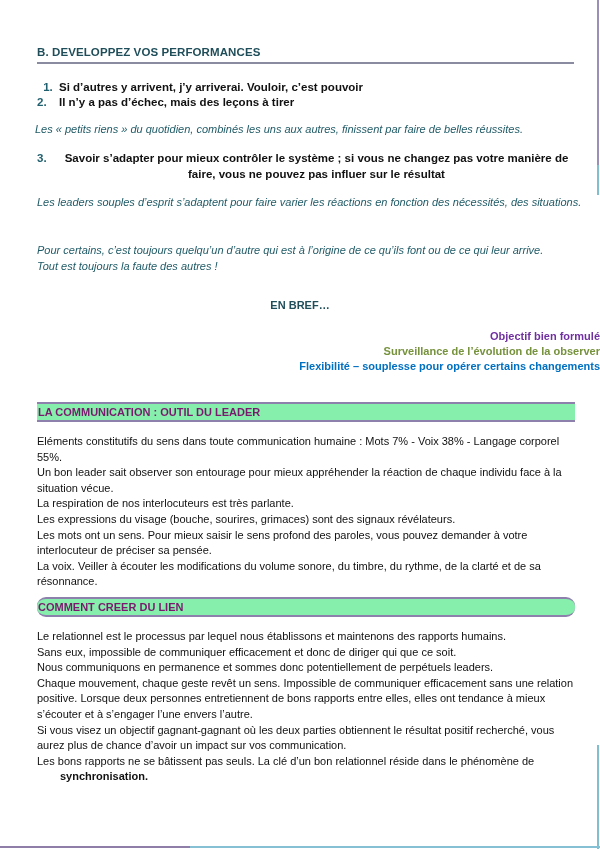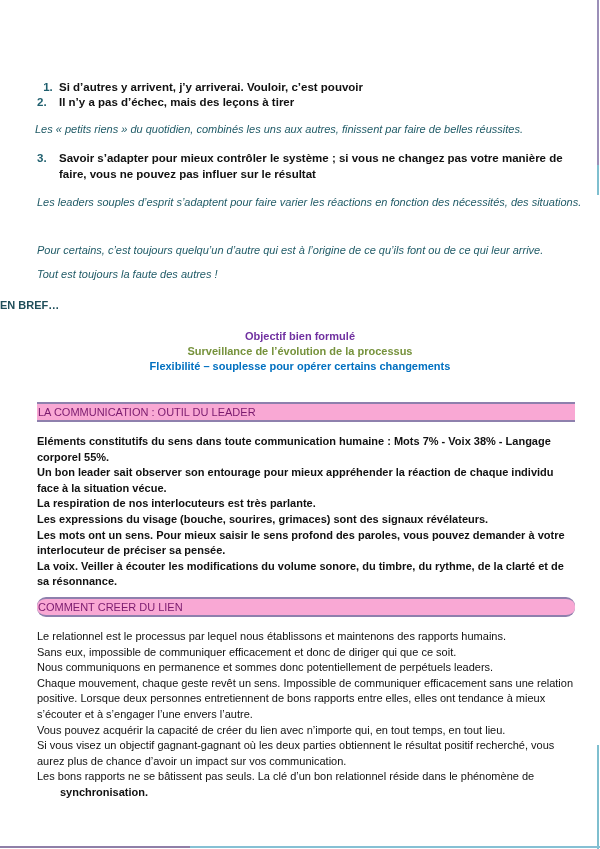--- a/index.html
+++ b/index.html
@@ -63,59 +63,60 @@
     }
     .num-item .num {
       display: inline-block;
       width: 22px;
       color: #1f5f6e;
     }
     .num-item .txt {
       display: inline-block;
       vertical-align: top;
     }
-    .item3 .txt { width: 515px; }
+    .item3 .txt { width: 515px; text-align: center; }
 
     .quote {
       position: absolute;
       left: 37px;
       width: 545px;
       font-size: 11px;
       font-style: italic;
       color: #1f5a66;
       line-height: 16px;
     }
 
     .bref-title {
       position: absolute;
       left: 0; width: 600px;
       top: 299px;
+      text-align: center;
       font-size: 11px;
       font-weight: bold;
       color: #1f4e5a;
     }
     .bref-line {
       position: absolute;
       left: 0; width: 600px;
-      text-align: center;
+      text-align: right;
       font-size: 11px;
       font-weight: bold;
       line-height: 15px;
     }
 
     .band {
       position: absolute;
       left: 37px;
       width: 537px;
       height: 16px;
-      background: #f9a8d4;
+      background: #86efac;
       border-top: 2px solid #8e80ad;
       border-bottom: 2px solid #8e80ad;
       font-size: 11px;
-      font-weight: normal;
+      font-weight: bold;
       color: #7a1a6e;
       line-height: 16px;
       padding-left: 1px;
     }
 
     .para {
       position: absolute;
       left: 37px;
       width: 540px;
       font-size: 11px;
@@ -129,61 +130,61 @@
 <body>
 
 <div class="page">
 
   <div class="edge-right-top"></div>
   <div class="edge-right-mid"></div>
   <div class="edge-right-bottom"></div>
   <div class="edge-bottom-left"></div>
   <div class="edge-bottom-right"></div>
 
+  <div class="heading-b">B.  DEVELOPPEZ VOS PERFORMANCES</div>
 
   <div class="num-item" style="top:79px;text-align:center;">
     <span class="num">1.</span><span class="txt">Si  d’autres y arrivent, j’y arriverai. Vouloir, c’est pouvoir</span>
   </div>
   <div class="num-item" style="top:94px;">
     <span class="num">2.</span><span class="txt">Il  n’y a pas d’échec, mais des leçons à tirer</span>
   </div>
 
   <div class="quote" style="top:121px; left:35px;">Les « petits riens » du quotidien, combinés les uns aux autres, finissent par faire de belles réussites.</div>
 
   <div class="num-item item3" style="top:150px;">
     <span class="num">3.</span><span class="txt">Savoir s’adapter pour mieux contrôler le système ; si  vous ne changez pas votre manière de faire, vous ne  pouvez pas influer sur le résultat</span>
   </div>
 
   <div class="quote" style="top:194px;">Les leaders souples d’esprit s’adaptent pour faire varier les réactions en fonction des nécessités, des situations.</div>
 
 
   <div class="quote" style="top:242px;">Pour certains, c’est toujours quelqu’un d’autre qui est à l’origine de ce qu’ils font ou de ce qui leur arrive.</div>
-  <div class="quote" style="top:266px;font-style:italic;">Tout est toujours la faute des autres !</div>
+  <div class="quote" style="top:258px;font-style:italic;">Tout est toujours la faute des autres !</div>
 
   <div class="bref-title">EN BREF…</div>
   <div class="bref-line" style="top:329px; color:#7030a0;">Objectif bien formulé</div>
-  <div class="bref-line" style="top:344px; color:#76923c;">Surveillance de l’évolution de la processus</div>
+  <div class="bref-line" style="top:344px; color:#76923c;">Surveillance de l’évolution de la observer</div>
   <div class="bref-line" style="top:359px; color:#0070c0;">Flexibilité – souplesse pour opérer certains changements</div>
 
   <div class="band" style="top:402px;">LA COMMUNICATION : OUTIL DU LEADER</div>
 
-  <div class="para" style="top:434px;font-weight:bold;">
+  <div class="para" style="top:434px;">
     <p>Eléments constitutifs du sens dans toute communication humaine : Mots 7% - Voix 38% - Langage corporel 55%.</p>
     <p>Un bon leader sait observer son entourage pour mieux appréhender la réaction de chaque individu face à la situation vécue.</p>
     <p>La respiration de nos interlocuteurs est très parlante.</p>
     <p>Les expressions du visage (bouche, sourires, grimaces) sont des signaux révélateurs.</p>
     <p>Les mots ont un sens. Pour mieux saisir le sens profond des paroles, vous pouvez demander à votre interlocuteur de préciser sa pensée.</p>
     <p>La voix. Veiller à écouter les modifications du volume sonore, du timbre, du rythme, de la clarté et de sa résonnance.</p>
   </div>
 
   <div class="band" style="top:597px;border-radius:9px;">COMMENT CREER DU LIEN</div>
 
   <div class="para" style="top:629px;">
     <p>Le relationnel est le processus par lequel nous établissons et maintenons des rapports humains.</p>
     <p>Sans eux, impossible de communiquer efficacement et donc de diriger qui que ce soit.</p>
     <p>Nous communiquons en permanence et sommes donc potentiellement de perpétuels leaders.</p>
     <p>Chaque mouvement, chaque geste revêt un sens. Impossible de communiquer efficacement sans une relation positive. Lorsque deux personnes entretiennent de bons rapports entre elles, elles ont tendance à mieux s’écouter et à s’engager l’une envers l’autre.</p>
-    <p>Vous pouvez acquérir la capacité de créer du lien avec n’importe qui, en tout temps, en tout lieu.</p>
     <p>Si vous visez un objectif gagnant-gagnant où les deux parties obtiennent le résultat positif recherché, vous aurez plus de chance d’avoir un impact sur vos communication.</p>
     <p><span>Les bons rapports ne se bâtissent pas seuls. La clé d’un bon relationnel réside dans le phénomène de</span><br><b>synchronisation.</b></p>
   </div>
 
 </div>
 
 </body></html>

